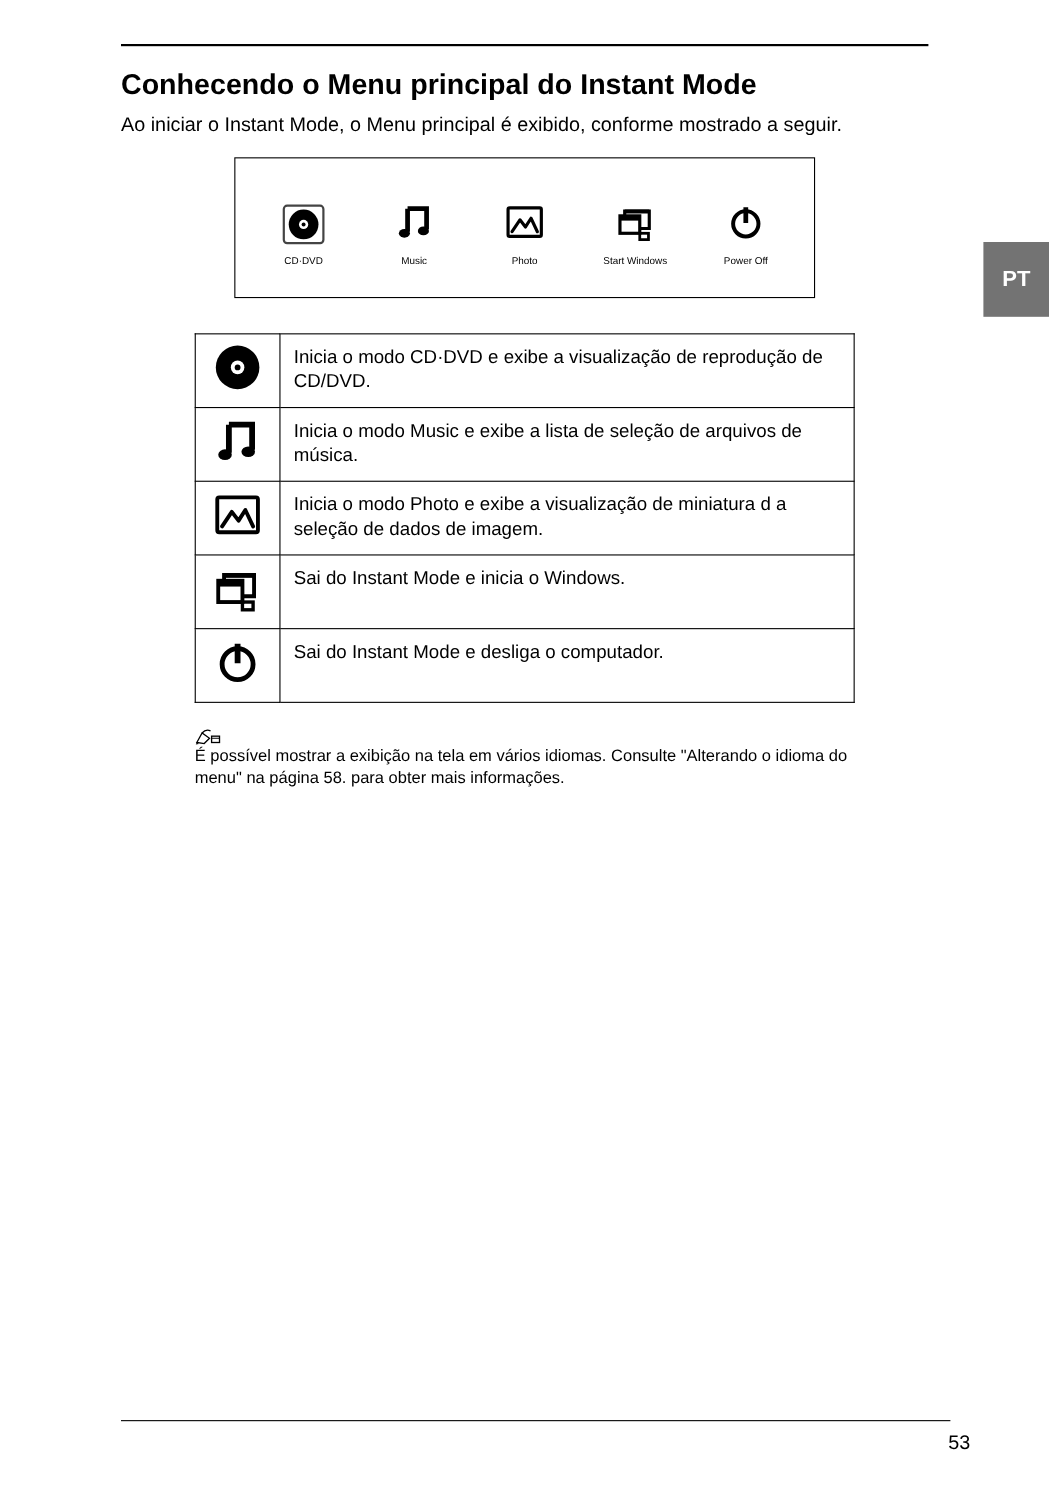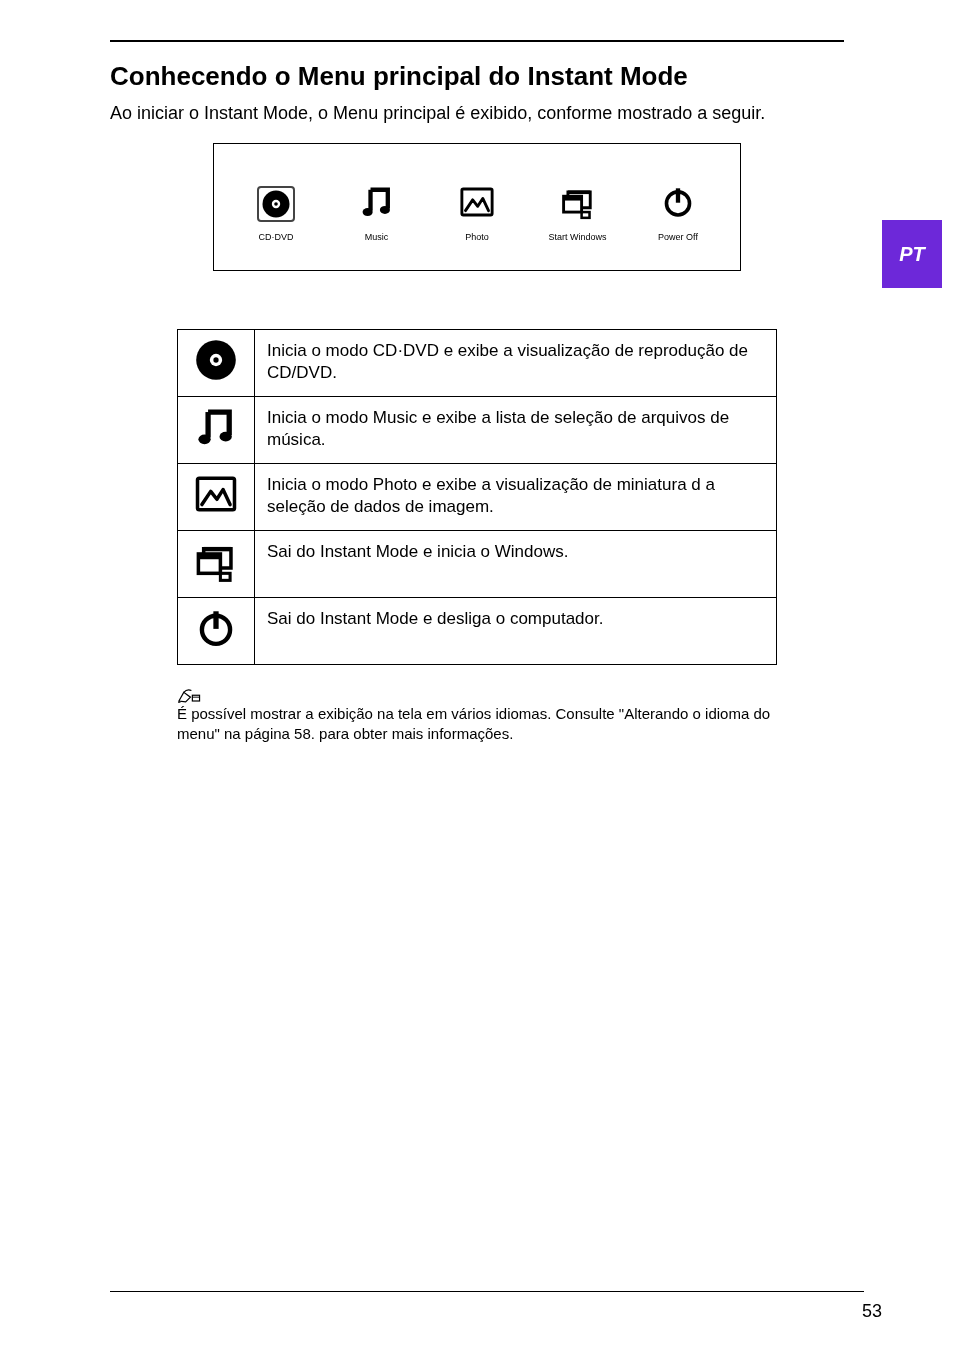--- a/index.html
+++ b/index.html
@@ -70,21 +70,21 @@
     border-radius: 4px;
     padding: 1px 2px;
     height: auto;
   }
   .menu-item.cddvd svg { width: 30px; height: 30px; }
 
   
   table.desc {
     border-collapse: collapse;
     width: 600px;
-    margin: 58px auto 0 auto;
+    margin: 32px auto 0 auto;
   }
   table.desc td {
     border: 1px solid #000;
     padding: 10px 12px;
     vertical-align: top;
     font-size: 17px;
     line-height: 1.3;
   }
   table.desc td.icon-cell {
     width: 64px;
@@ -105,32 +105,31 @@
   }
   .note-icon svg {
     width: 24px;
     height: 18px;
     vertical-align: bottom;
   }
 
   
   .side-tab {
     position: absolute;
-    right: 12px;
+    right: 0;
     top: 220px;
     width: 60px;
     height: 68px;
-    background: #6d28d9;
+    background: #737373;
     color: #fff;
     font-weight: bold;
     font-size: 20px;
     display: flex;
     align-items: center;
     justify-content: center;
-    font-style: italic;
   }
 
   
   .foot-rule {
     position: absolute;
     left: 110px;
     right: 90px;
     bottom: 60px;
     border-top: 1px solid #000;
   }

